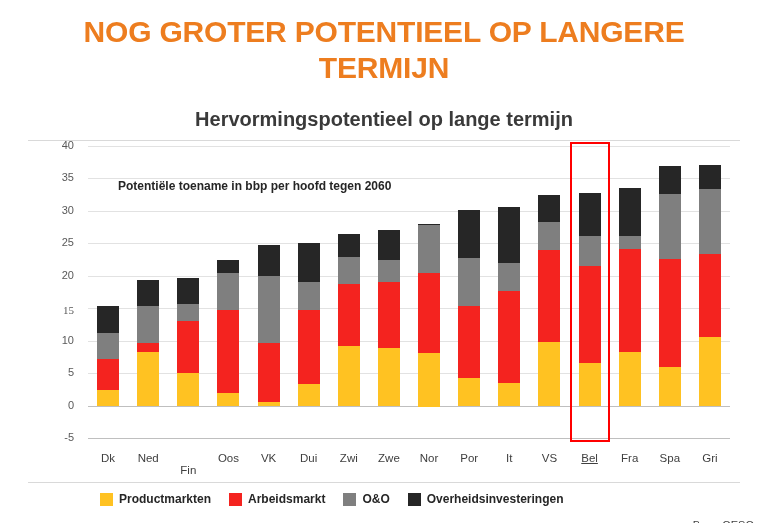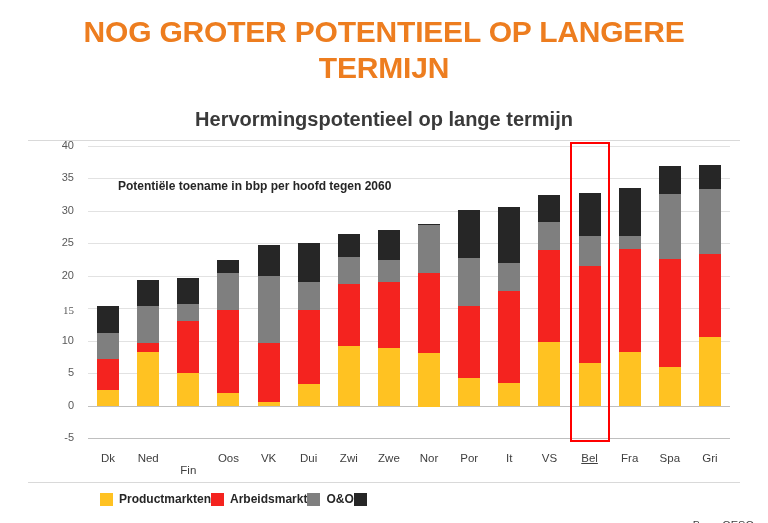--- a/index.html
+++ b/index.html
@@ -124,20 +124,21 @@
     color: #262626;
     line-height: 16px;
   }
 
   #legend {
     position: absolute;
     left: 100px;
     top: 492px;
     display: flex;
     align-items: center;
+    gap: 18px;
   }
   .legend-item {
     display: flex;
     align-items: center;
     gap: 6px;
     font-size: 12px;
     font-weight: bold;
     color: #262626;
   }
   .legend-swatch {
@@ -363,16 +364,17 @@
     <div class="legend-item">
       <span class="legend-swatch" style="background: rgb(244, 35, 31);"></span>
       <span>Arbeidsmarkt</span>
     </div>
     <div class="legend-item">
       <span class="legend-swatch" style="background: rgb(127, 127, 127);"></span>
       <span>O&amp;O</span>
     </div>
     <div class="legend-item">
       <span class="legend-swatch" style="background: rgb(38, 38, 38);"></span>
+      <span>Overheidsinvesteringen</span>
     </div>
   </div>
 
 <div id="source">Bron: OESO</div>
 
 </body></html>

